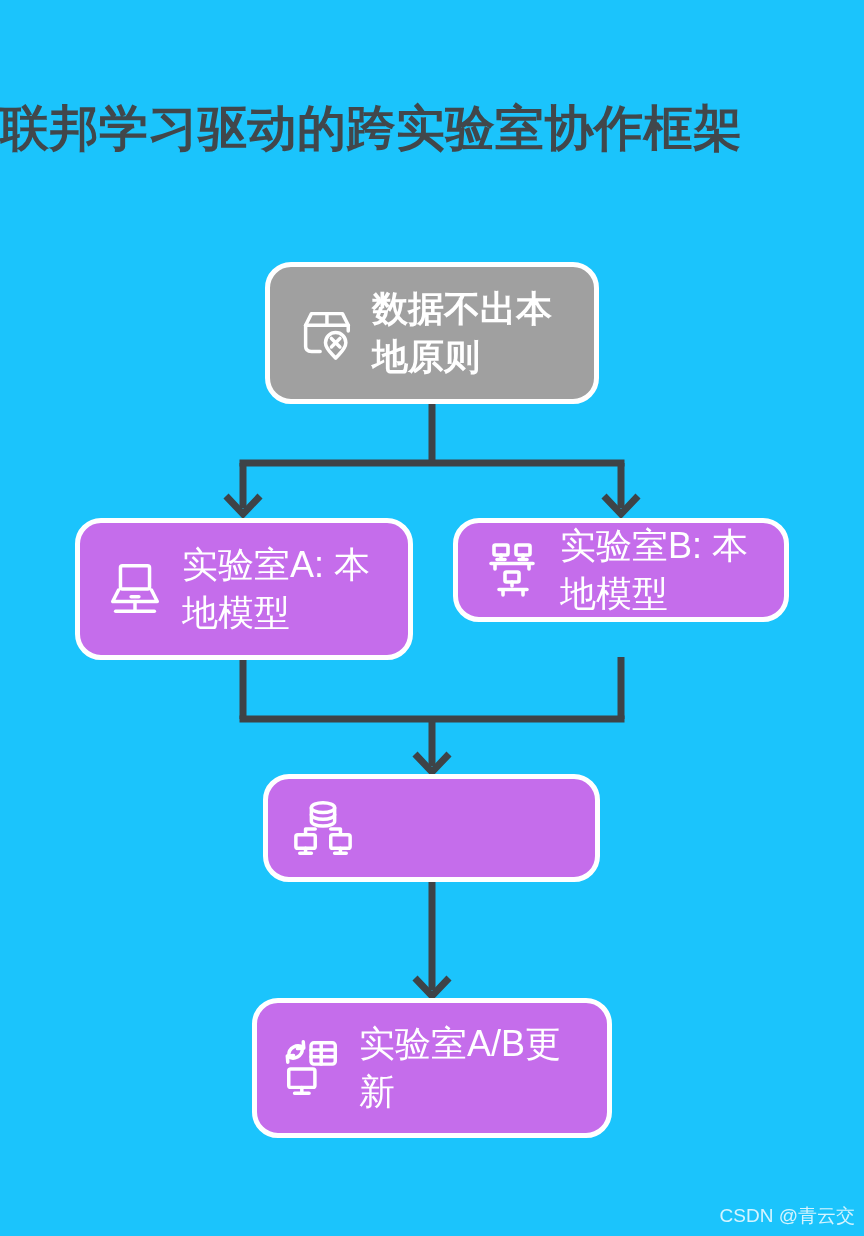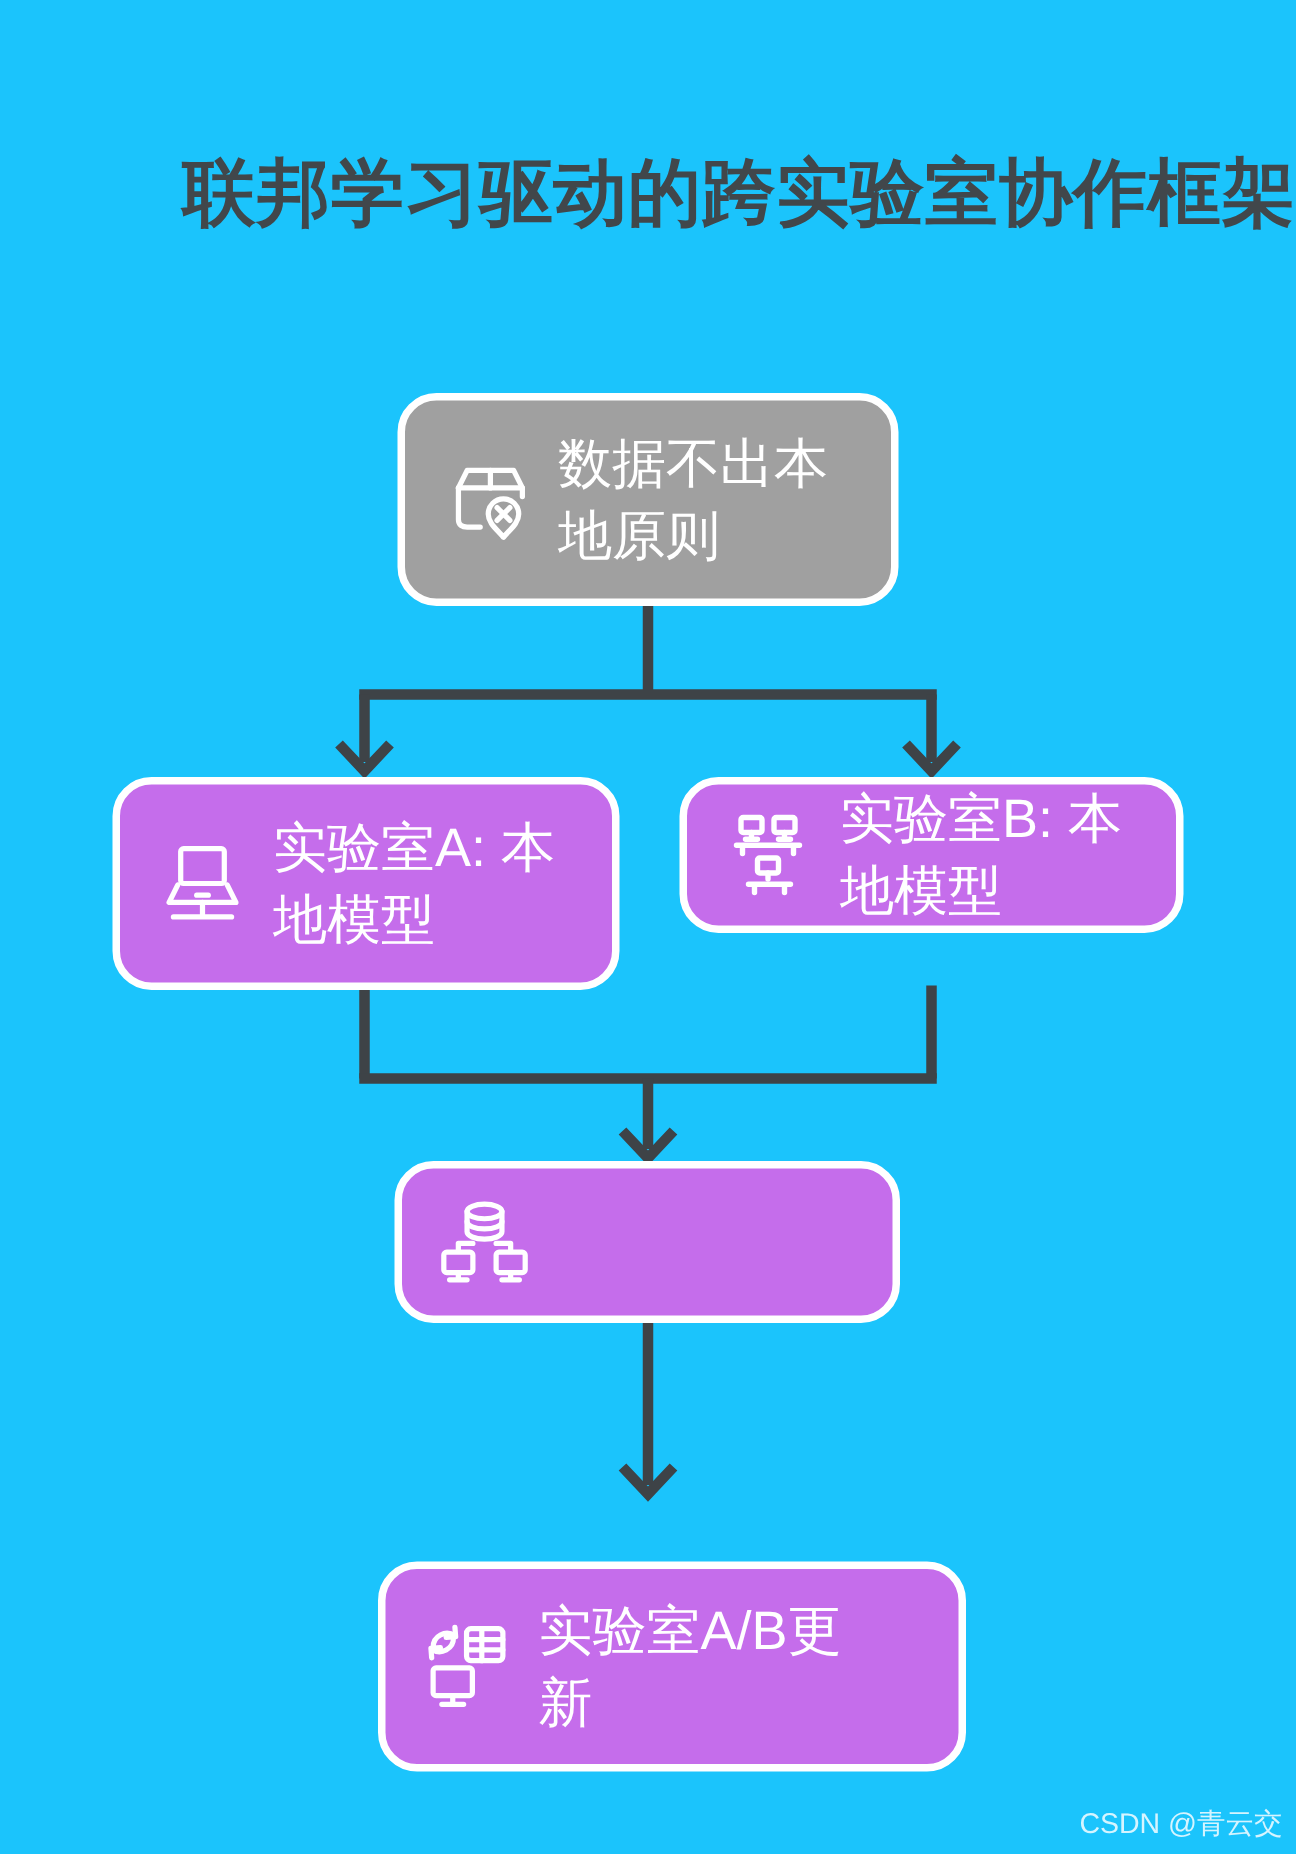--- a/index.html
+++ b/index.html
@@ -21,21 +21,21 @@
     height: 1236px;
     background: var(--background);
     overflow: hidden;
   }
 
   .title {
     position: absolute;
     top: 96px;
     left: 0;
     width: 100%;
-    text-align: right;
+    text-align: left;
     font-size: 49px;
     font-weight: 700;
     letter-spacing: 0.5px;
     color: var(--title-text);
   }
 
   svg.edges {
     position: absolute;
     top: 0; left: 0;
     width: 864px; height: 1236px;
@@ -77,25 +77,25 @@
     stroke-linecap: round;
     stroke-linejoin: round;
   }
 
   .node .label {
     font-size: 36px;
     line-height: 1.33;
     white-space: pre-line;
   }
 
-  .n-principle { left: 265px; top: 262px; width: 334px; height: 142px; }
+  .n-principle { left: 265px; top: 262px; width: 334px; height: 142px; font-weight: bold; }
   .n-lab-a     { left:  75px; top: 518px; width: 338px; height: 142px; }
   .n-lab-b     { left: 453px; top: 518px; width: 336px; height: 104px; }
   .n-server    { left: 263px; top: 774px; width: 337px; height: 108px; }
-  .n-update    { left: 252px; top: 998px; width: 392px; height: 140px; margin-top: 43px; }
+  .n-update    { left: 252px; top: 998px; width: 360px; height: 140px; }
 
   .watermark {
     position: absolute;
     right: 9px;
     bottom: 7px;
     font-size: 19px;
     color: rgba(255,255,255,0.82);
   }
 </style>
 </head>

